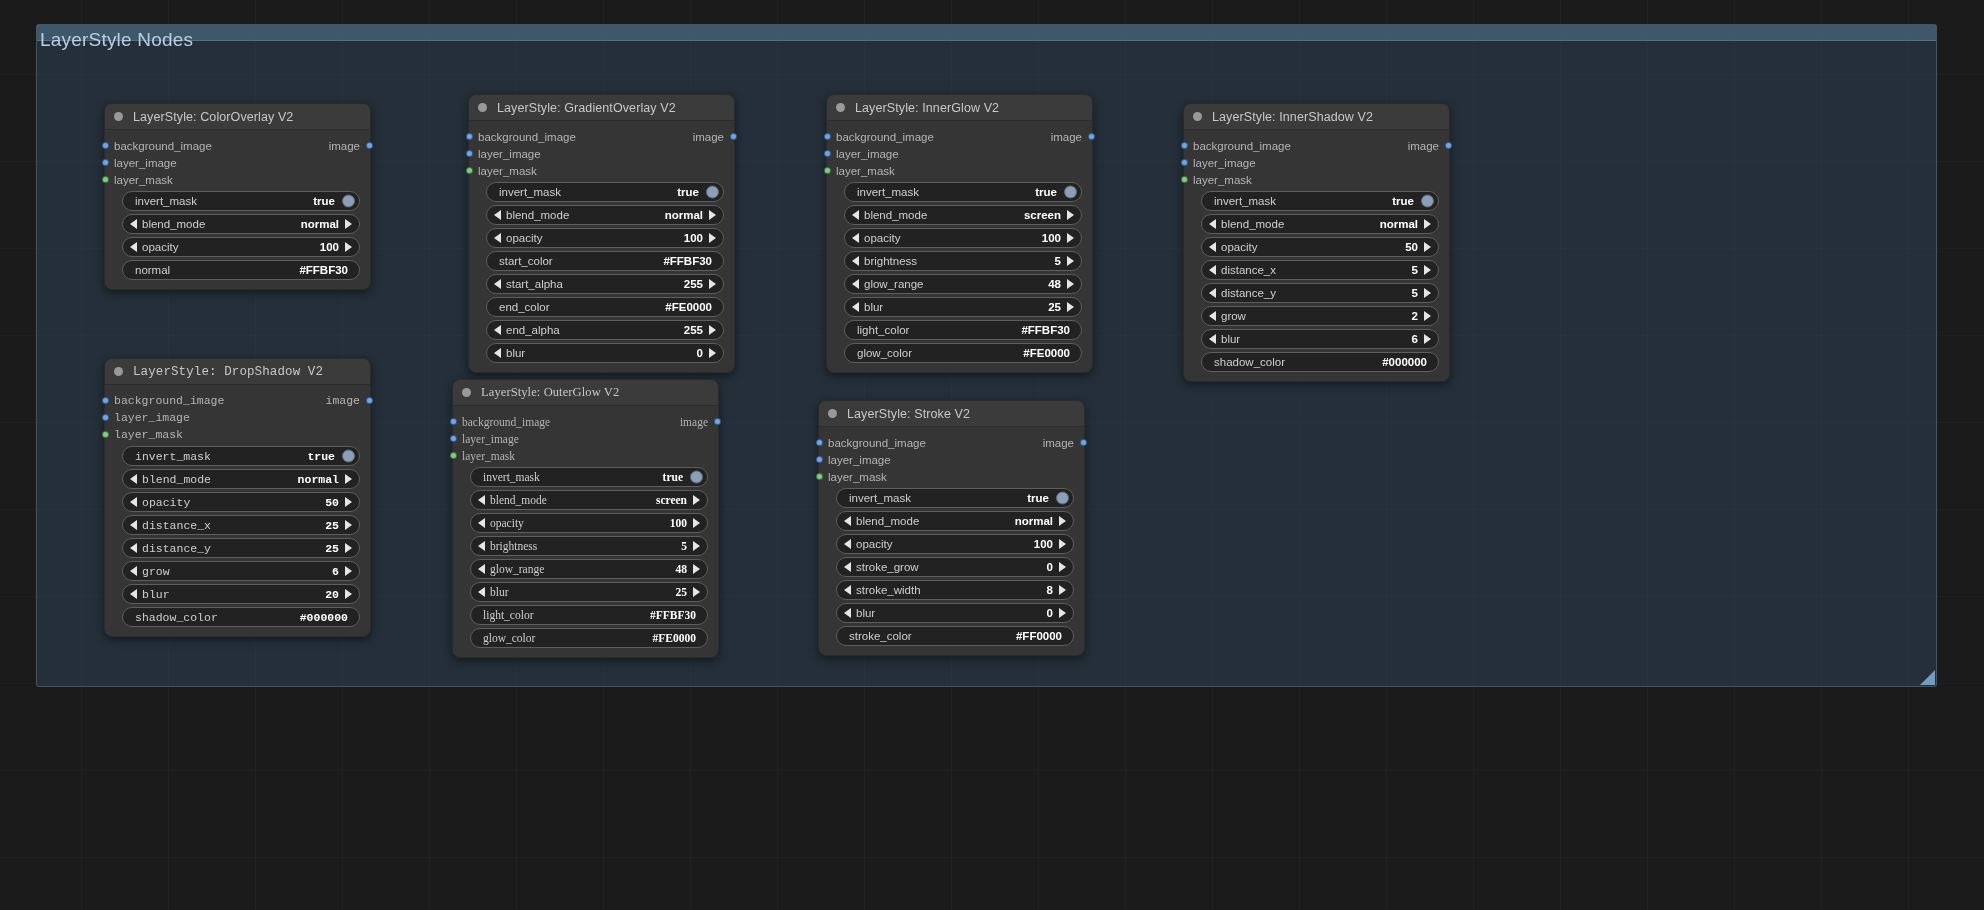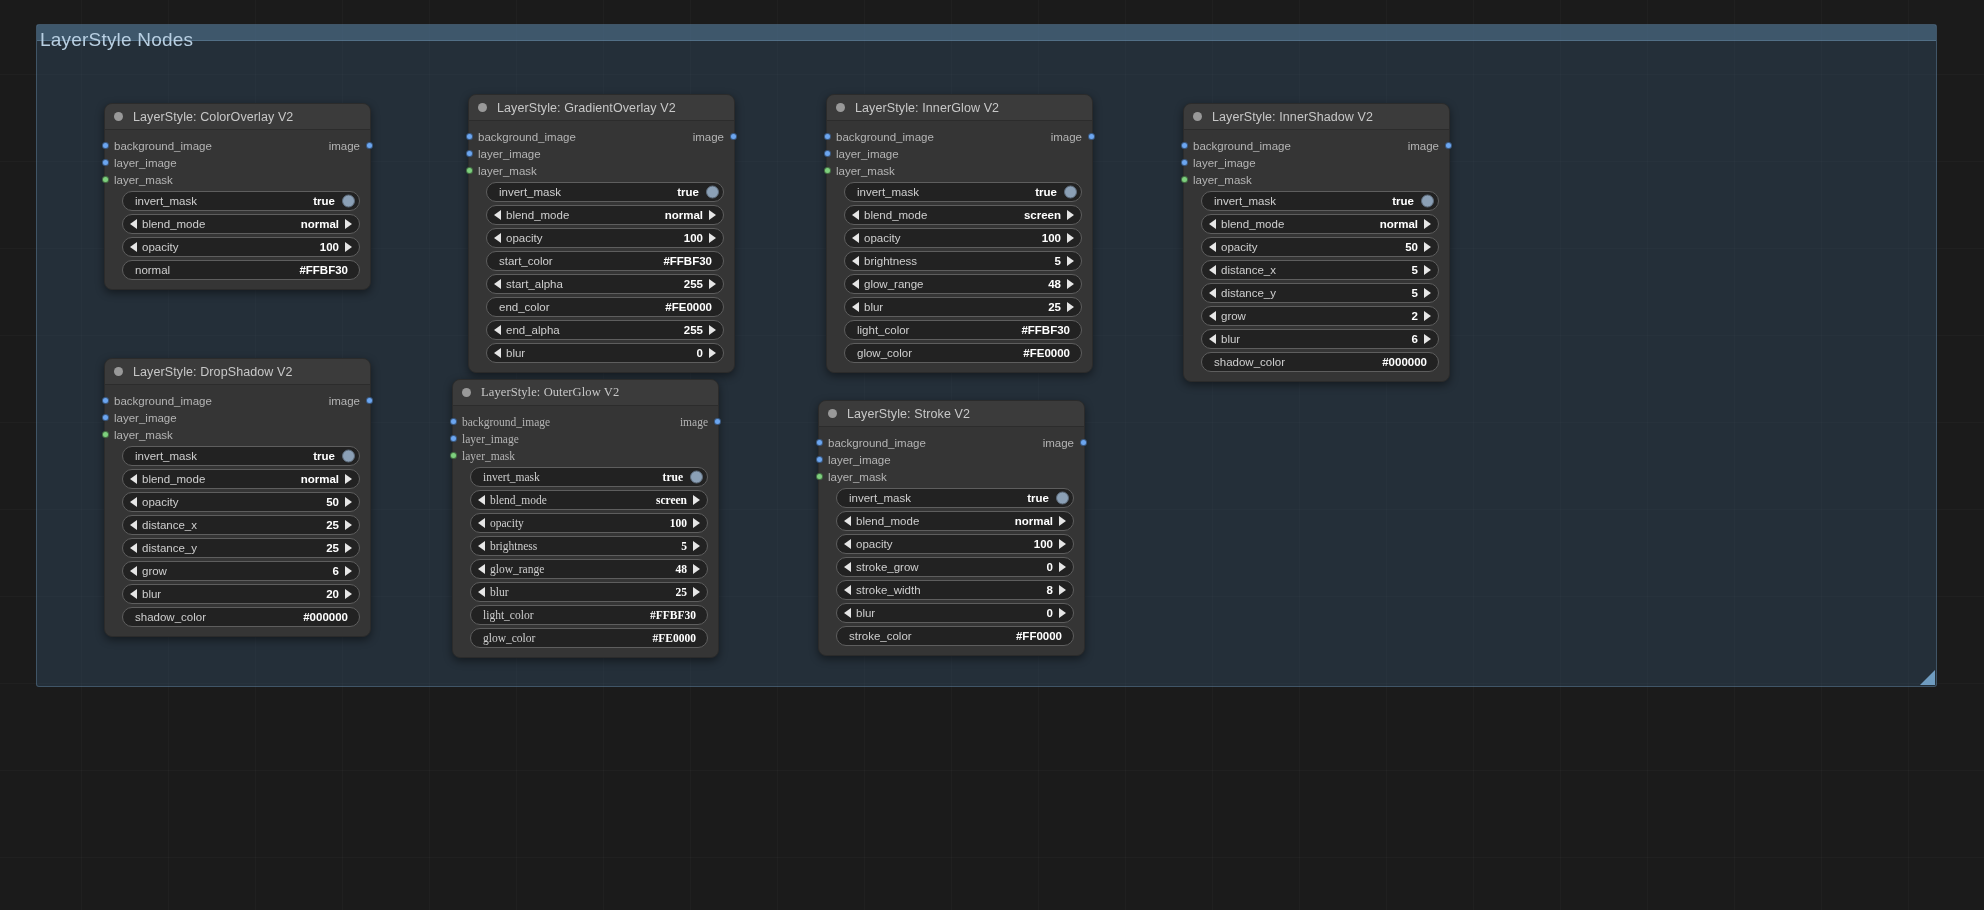--- a/index.html
+++ b/index.html
@@ -459,21 +459,21 @@
             <div class="arrow-r"></div>
             <span class="wlabel">blur</span>
             <span class="wvalue">6</span>
           </div>
           <div class="widget noarrow">
             <span class="wlabel">shadow_color</span>
             <span class="wvalue">#000000</span>
           </div>
         </div>
       </div>
-      <div class="node" style="left: 104px; top: 358px; width: 267px;">
+      <div class="node" style="left: 104px; top: 358px; width: 267px; font-family: Liberation Mono, monospace;">
         <div class="node-header">
           <div class="node-dot"></div>
           <div class="node-title">LayerStyle: DropShadow V2</div>
         </div>
         <div class="node-body">
           <div class="socket-row">
             <div class="socket-in sock-image"></div>
             <span class="socket-label">background_image</span>
             <span class="socket-out-label">image</span>
             <div class="socket-out sock-image"></div>

